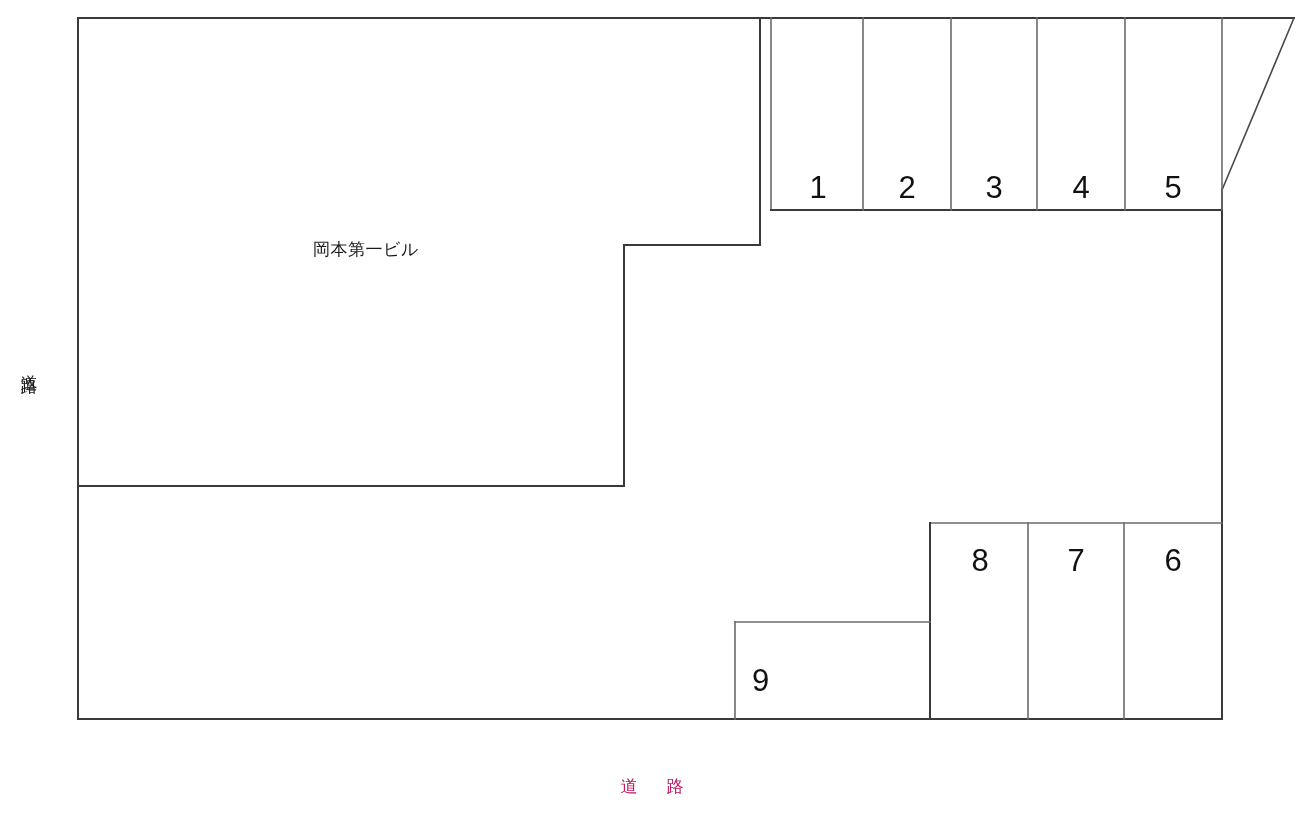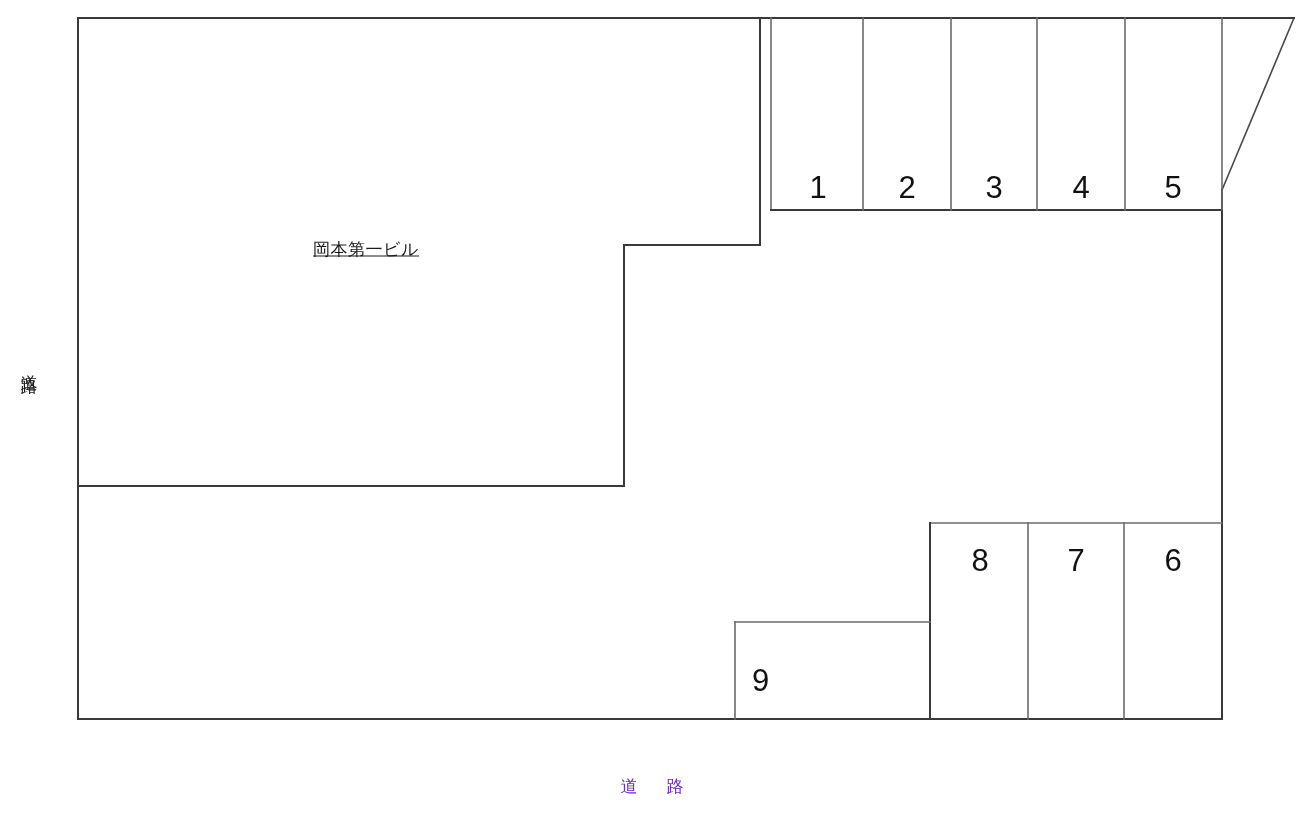--- a/index.html
+++ b/index.html
@@ -63,39 +63,38 @@
   }
   .building-label {
     position: absolute;
     font-family: "DejaVu Sans", "Liberation Sans", sans-serif;
     font-size: 17px;
     color: #1a1a1a;
     letter-spacing: 0.5px;
     white-space: nowrap;
     transform: translate(-50%, -50%);
     user-select: none;
-    text-decoration: underline;
   }
   .road-label-vertical {
     position: absolute;
     font-family: "DejaVu Sans", "Liberation Sans", sans-serif;
     font-size: 17px;
     color: #1a1a1a;
     writing-mode: vertical-rl;
     text-orientation: upright;
     letter-spacing: 3px;
     white-space: nowrap;
     transform: translate(-50%, -50%);
     user-select: none;
   }
   .road-label-horizontal {
     position: absolute;
     font-family: Liberation Sans, sans-serif;
     font-size: 17px;
-    color: #6d28d9;
+    color: #be185d;
     letter-spacing: 6px;
     white-space: nowrap;
     transform: translate(-50%, -50%);
     user-select: none;
   }
 </style>
 </head>
 <body>
 
 <div id="plan-root">

